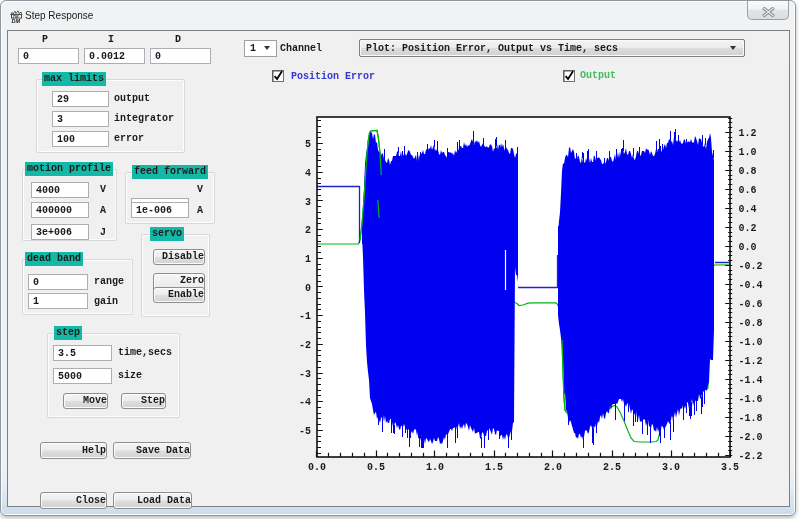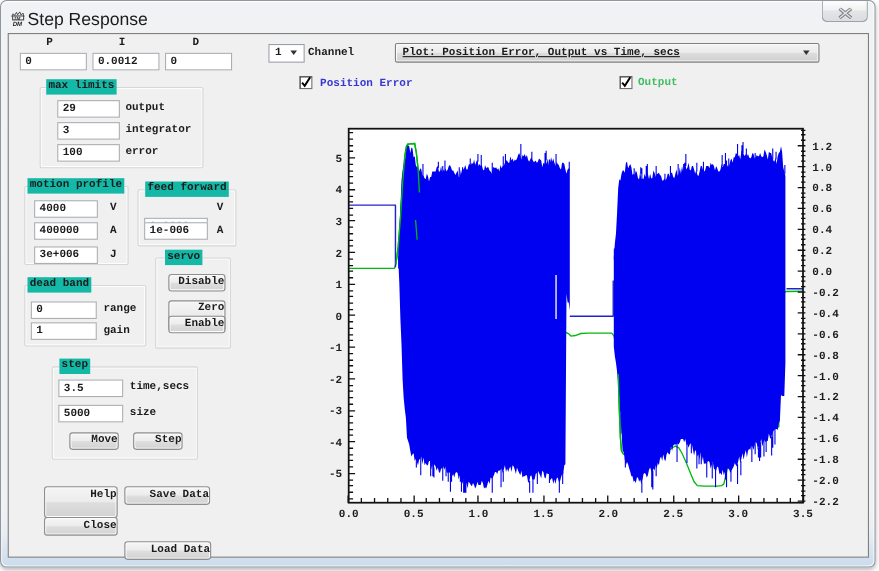--- a/index.html
+++ b/index.html
@@ -1,40 +1,40 @@
 <!DOCTYPE html>
 <html><head><meta charset="utf-8">
 <style>
 html,body{margin:0;padding:0;width:799px;height:519px;overflow:hidden;background:#fff;}
 *{box-sizing:border-box;}
 body{font-family:"Liberation Sans",sans-serif;position:relative;-webkit-font-smoothing:antialiased;}
 .win{position:absolute;left:0px;top:0;width:796px;height:516px;border:1px solid #8f969e;border-radius:6px;
  background:linear-gradient(to bottom,#f1f2f4 0%,#eff1f3 90%,#e9eef4 94%,#d8e4f0 97%,#cbdcec 100%);
  box-shadow:inset 0 0 0 1px rgba(255,255,255,.9), 0 2px 4px rgba(0,0,0,.28);}
-.titletxt{position:absolute;left:25px;top:10px;font-size:16px;color:#1a1a1a;}
+.titletxt{position:absolute;left:25px;top:10px;font-size:10px;color:#1a1a1a;}
 .closebtn{position:absolute;left:747px;top:1px;width:42px;height:19px;border:1px solid #9aa1a8;border-top:none;
  border-radius:0 0 5px 5px;background:linear-gradient(#fdfdfd,#f0f1f2 45%,#e3e5e7 50%,#dadcdf);}
 .client{position:absolute;left:7px;top:30px;width:783px;height:477px;background:#f0f0f0;border:1px solid #7f7f7f;}
 .lab{position:absolute;font:700 10px "Liberation Mono",monospace;color:#1b1b1b;white-space:pre;line-height:14px;}
 .inp{position:absolute;background:#fff;border:1px solid #abaeb3;}
 .inp span{position:absolute;left:4px;top:1px;font:700 10px "Liberation Mono",monospace;color:#1b1b1b;line-height:13px;}
 .grp{position:absolute;border:1px solid #d7d7d7;border-radius:2px;box-shadow:inset 0 0 0 1px #fdfdfd;}
 .grplab{position:absolute;font:700 10px "Liberation Mono",monospace;color:#1b1b1b;background:#14b8a6;padding:0 2px;line-height:14px;}
 .btn{position:absolute;border:1px solid #8e8e8e;border-radius:3px;text-align:right;
  font:700 10px "Liberation Mono",monospace;color:#1b1b1b;
  background:linear-gradient(#f5f5f5,#ececec 48%,#dedede 52%,#d2d2d2);
  box-shadow:inset 0 0 0 1px #fbfbfb;}
 .cb{position:absolute;width:13px;height:13px;}
 .cblab{position:absolute;font:700 10px "Liberation Mono",monospace;white-space:pre;line-height:14px;}
 .combo{position:absolute;background:#fff;border:1px solid #9aa0a8;}
 .combo .t{position:absolute;left:5px;top:2px;font:700 10px "Liberation Mono",monospace;color:#1b1b1b;}
 .arrow{position:absolute;width:0;height:0;border-left:3.5px solid transparent;border-right:3.5px solid transparent;border-top:4.5px solid #333;}
 .dropdown{position:absolute;border:1px solid #7d8085;border-radius:2px;
  background:linear-gradient(#f4f4f4,#ebebeb 48%,#dcdcdc 52%,#d0d0d0);box-shadow:inset 0 0 0 1px #fafafa;}
-.dropdown .t{position:absolute;left:6px;top:3px;font:700 10px "Liberation Mono",monospace;color:#1b1b1b;text-decoration:underline;}
+.dropdown .t{position:absolute;left:6px;top:3px;font:700 10px "Liberation Mono",monospace;color:#1b1b1b;}
 </style></head><body>
 <div class="win"></div>
 
 <svg style="position:absolute;left:9px;top:9px" width="15" height="15" viewBox="0 0 15 15">
 <path d="M1.5 6 L3 3.5 L4.2 5 L6 2.2 L7 4.5 L9 1.8 L10 4.5 L12 3 L12.8 6" stroke="#4a4a4a" stroke-width="0.9" fill="none"></path>
 <rect x="2.5" y="5.5" width="10" height="3.6" fill="none" stroke="#3c3c3c" stroke-width="0.9"></rect>
 <text x="3.4" y="8.8" font-size="4.2" font-weight="bold" font-style="italic" fill="#333" font-family="'Liberation Sans',sans-serif">TM</text>
 <text x="2.6" y="14.2" font-size="5.5" font-weight="bold" font-style="italic" fill="#222" font-family="'Liberation Sans',sans-serif">DM</text>
 </svg>
 <div class="titletxt">Step Response</div>
@@ -114,23 +114,23 @@
 <div class="inp" style="left:53px;top:345px;width:59px;height:16px">
     <span>3.5</span>
   </div>
 <div class="lab" style="left:118px;top:346px">time,secs</div>
 <div class="inp" style="left:53px;top:368px;width:59px;height:16px">
     <span>5000</span>
   </div>
 <div class="lab" style="left:118px;top:369px">size</div>
 <div class="btn" style="left:63px;top:393px;width:45px;height:16px;line-height:14px">Move</div>
 <div class="btn" style="left:121px;top:393px;width:45px;height:16px;line-height:14px">Step</div>
-<div class="btn" style="left:40px;top:442px;width:67px;height:29px;line-height:15px">Help</div>
+<div class="btn" style="left:40px;top:442px;width:67px;height:17px;line-height:15px">Help</div>
 <div class="btn" style="left:113px;top:442px;width:78px;height:17px;line-height:15px">Save Data</div>
-<div class="btn" style="left:40px;top:470px;width:67px;height:17px;line-height:15px">Close</div>
+<div class="btn" style="left:40px;top:492px;width:67px;height:17px;line-height:15px">Close</div>
 <div class="btn" style="left:113px;top:492px;width:79px;height:17px;line-height:15px">Load Data</div>
 <div class="combo" style="left:244px;top:40px;width:33px;height:17px">
     <span class="t">1</span>
   </div>
 <div class="arrow" style="left:264px;top:46px"></div>
 <div class="lab" style="left:280px;top:42px">Channel</div>
 <div class="dropdown" style="left:359px;top:39px;width:386px;height:18px">
     <span class="t">Plot: Position Error, Output vs Time, secs</span>
   </div>
 <div class="arrow" style="left:730px;top:46px"></div>

